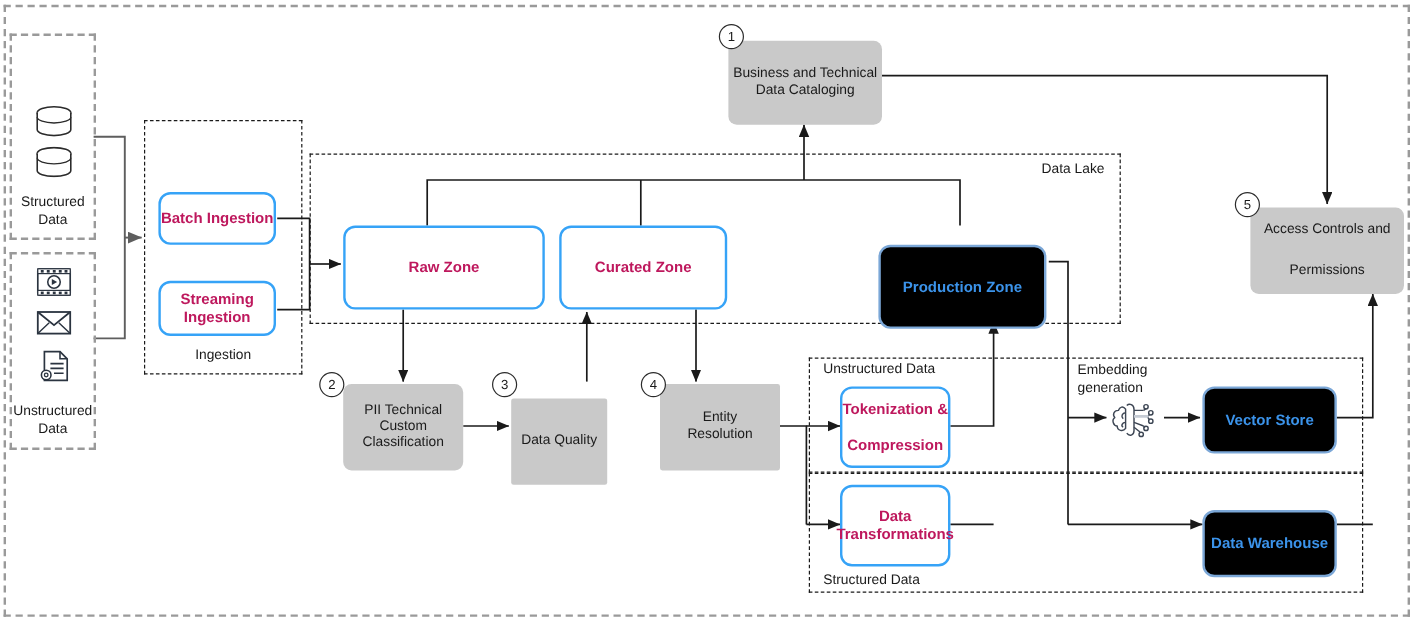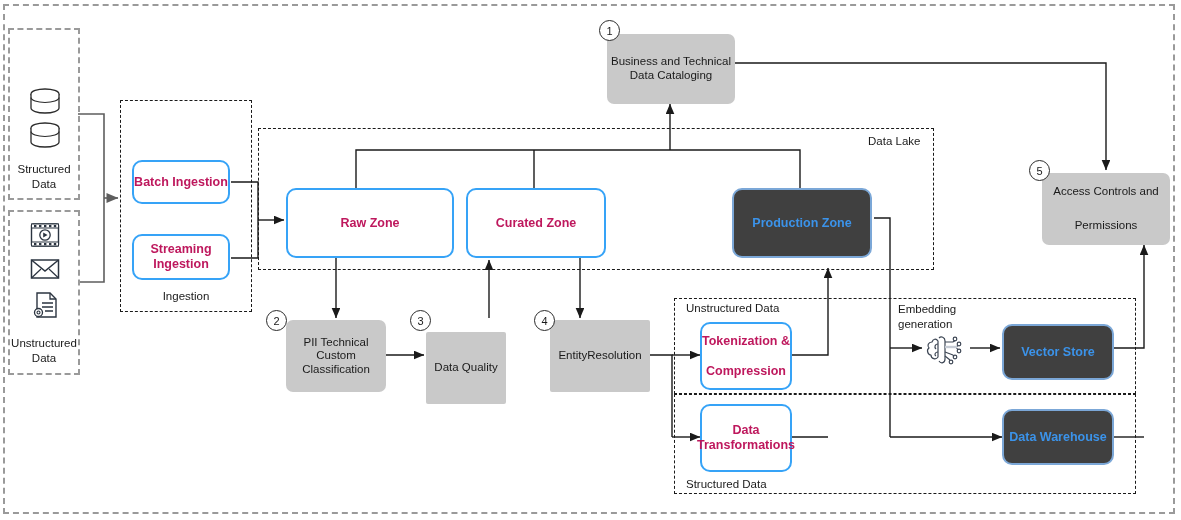--- a/index.html
+++ b/index.html
@@ -13,22 +13,22 @@
   .grp-dash-gray{border:2px dashed #9a9a9a;}
   .grp-dash-black{border:1.6px dashed #1a1a1a;}
 
   .grp-label{position:absolute;font-size:11.5px;color:#1a1a1a;white-space:nowrap;}
 
   .node{position:absolute;box-sizing:border-box;display:flex;align-items:center;
     justify-content:center;text-align:center;line-height:1.18;}
 
   .node-blue{background:#ffffff;border:2.4px solid #36a3f7;border-radius:10px;
     color:#be185d;font-weight:bold;font-size:12.5px;}
-  .node-blue-muted{background:#404040;border:2.2px solid #7ba7d7;border-radius:10px;
-    color:#3b93ea;font-weight:bold;font-size:12.5px;}
+  .node-blue-muted{background:#000000;border:2.2px solid #7ba7d7;border-radius:10px;
+    color:#3b93ea;font-weight:bold;font-size:12.5px;margin-top:16px;}
   .node-gray{background:#c9c9c9;border-radius:7px;color:#1a1a1a;font-size:11.5px;}
   .node-gray-sq{background:#c9c9c9;border-radius:2px;color:#1a1a1a;font-size:11.5px;}
 
   .badge{position:absolute;width:19px;height:19px;border-radius:50%;
     border:1.3px solid #2b2b2b;background:#ffffff;color:#1a1a1a;font-size:11px;
     display:flex;align-items:center;justify-content:center;z-index:6;}
 
   .icon-box{position:absolute;display:flex;align-items:center;justify-content:center;}
   .txt{position:absolute;font-size:11.5px;color:#1a1a1a;text-align:center;line-height:1.2;}
 
@@ -198,21 +198,21 @@
     <span>Custom</span>
     <span>Classification</span>
   </div>
 
   <div class="badge" style="left:410px;top:310px;">3</div>
   <div class="node node-gray-sq" style="left:426px;top:332px;width:80px;height:72px;">
     <span>Data Quality</span>
   </div>
 
   <div class="badge" style="left:534px;top:310px;">4</div>
-  <div class="node node-gray-sq" style="left:550px;top:320px;width:100px;height:72px;flex-direction:row;">
+  <div class="node node-gray-sq" style="left:550px;top:320px;width:100px;height:72px;flex-direction:column;">
     <span>Entity</span>
     <span>Resolution</span>
   </div>
 
   <div class="grp grp-dash-black" style="left:674px;top:298px;width:462px;height:96px;"></div>
   <div class="grp-label" style="left:686px;top:302px;">Unstructured Data</div>
 
   <div class="node node-blue" style="left:700px;top:322px;width:92px;height:68px;flex-direction:column;gap:15px;">
     <span>Tokenization &amp;</span>
     <span>Compression</span>
@@ -240,21 +240,21 @@
         <circle cx="37" cy="14" r="1.8"></circle>
         <circle cx="37" cy="21" r="1.8"></circle>
         <circle cx="33" cy="27" r="1.8"></circle>
         <circle cx="29" cy="32" r="1.8"></circle>
         <path d="M31,12 L33,10.5 M34,17 L36,15.5 M34,17 L36,20 M31,25 L32,26.5"></path>
       </g>
       <path d="M23,17 L35,17" stroke="#c5cbd4" stroke-width="2.4" fill="none"></path>
     </svg>
   </div>
 
-  <div class="node node-blue-muted" style="left:1002px;top:324px;width:112px;height:56px;">
+  <div class="node node-blue-muted" style="left:1002px;top:306px;width:112px;height:56px;">
     <span>Vector Store</span>
   </div>
 
   <div class="node node-blue-muted" style="left:1002px;top:409px;width:112px;height:56px;">
     <span>Data Warehouse</span>
   </div>
 
 </div>
 
 </body></html>

